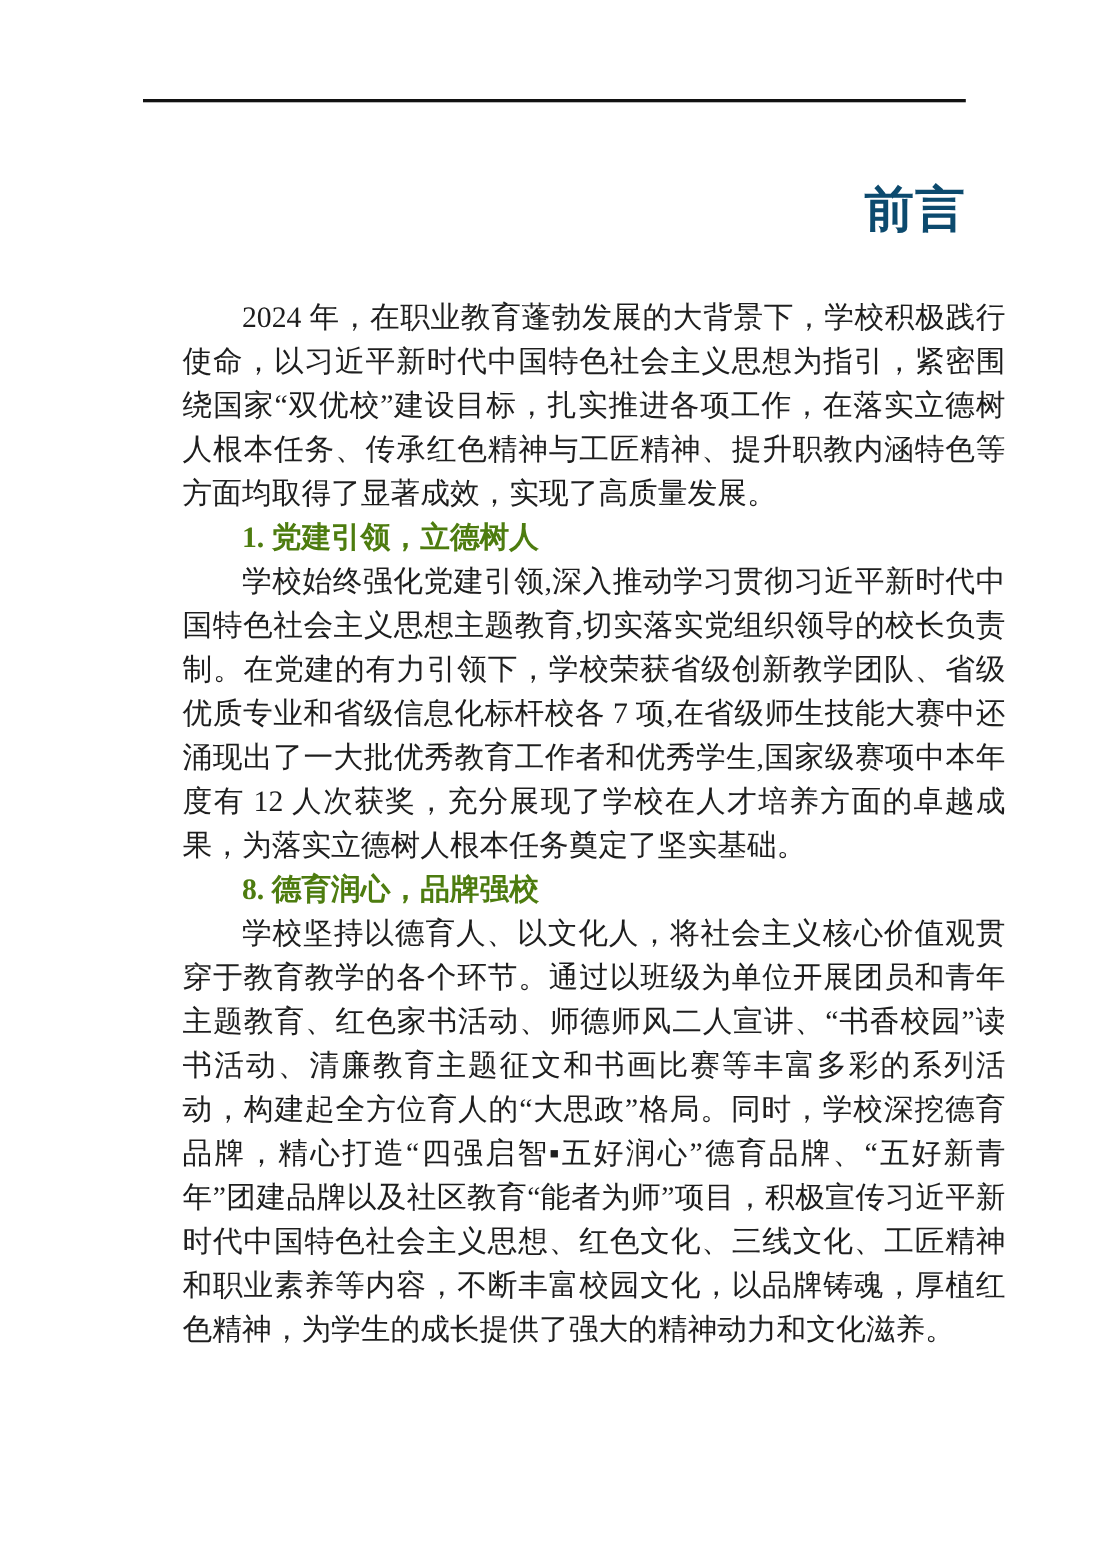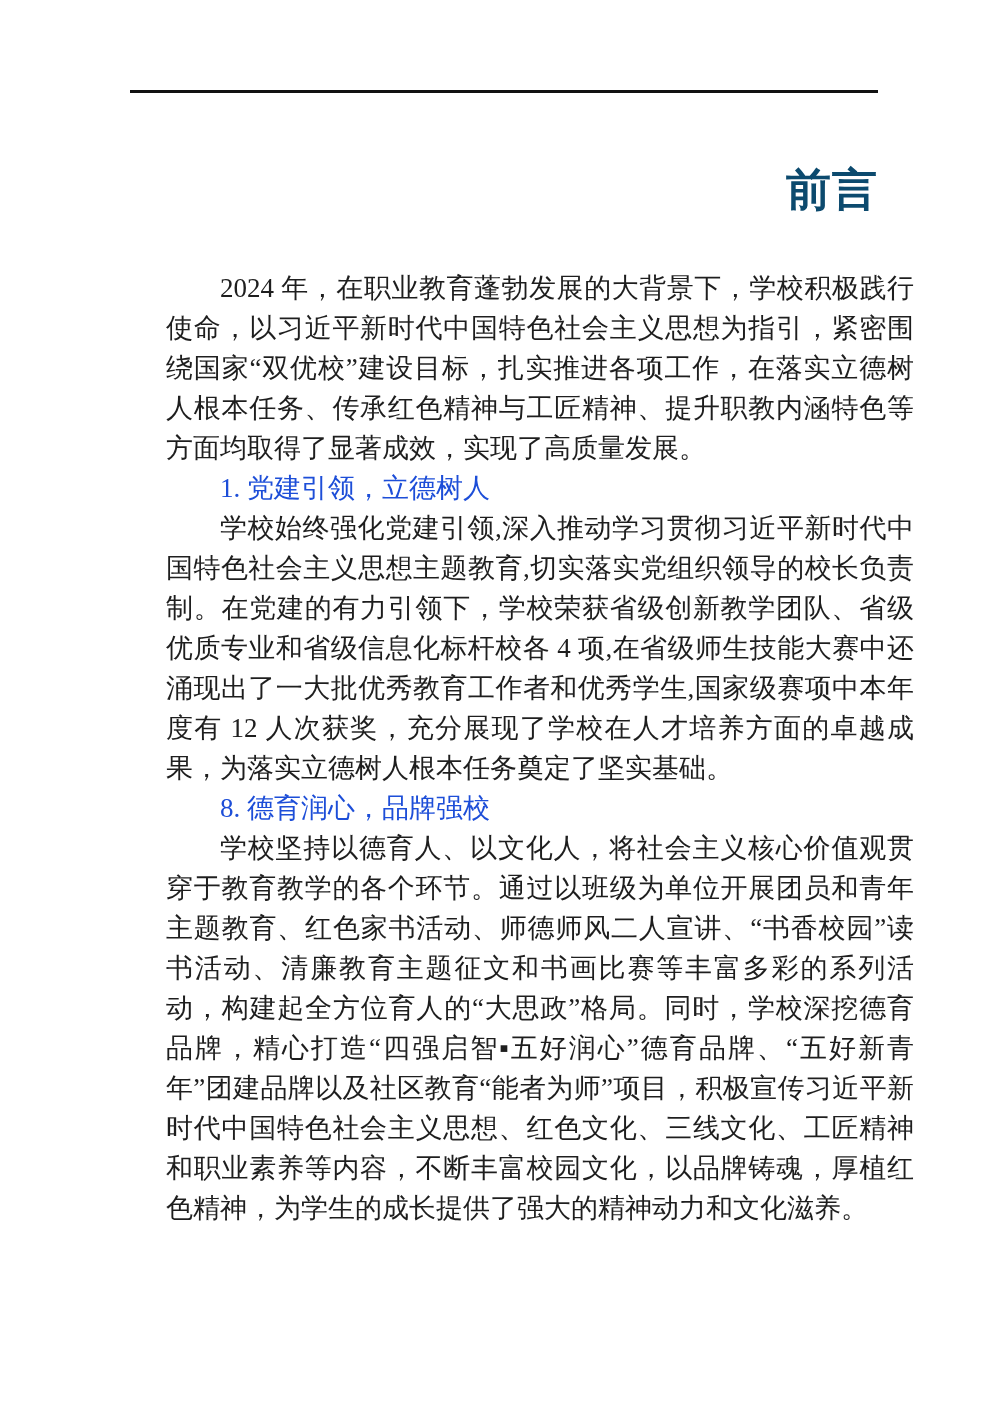--- a/index.html
+++ b/index.html
@@ -47,39 +47,39 @@
     color: #1e1e1e;
     text-align: justify;
     margin-left: 36px;
   }
   .para {
     margin: 0;
     padding: 0;
     text-indent: 2em;
   }
   .para.heading {
-    font-weight: 400;
-    color: #1d4ed8;
+    font-weight: 700;
+    color: #4d7c0f;
   }
 </style>
 </head>
 <body>
 
 <div class="page">
 
   <div class="header-rule"></div>
 
   <h1 class="doc-title">前言</h1>
 
   <div class="body-text">
 
     <p class="para">2024 年，在职业教育蓬勃发展的大背景下，学校积极践行使命，以习近平新时代中国特色社会主义思想为指引，紧密围绕国家“双优校”建设目标，扎实推进各项工作，在落实立德树人根本任务、传承红色精神与工匠精神、提升职教内涵特色等方面均取得了显著成效，实现了高质量发展。</p>
 
     <p class="para heading">1. 党建引领，立德树人</p>
 
-    <p class="para">学校始终强化党建引领,深入推动学习贯彻习近平新时代中国特色社会主义思想主题教育,切实落实党组织领导的校长负责制。在党建的有力引领下，学校荣获省级创新教学团队、省级优质专业和省级信息化标杆校各 4 项,在省级师生技能大赛中还涌现出了一大批优秀教育工作者和优秀学生,国家级赛项中本年度有 12 人次获奖，充分展现了学校在人才培养方面的卓越成果，为落实立德树人根本任务奠定了坚实基础。</p>
+    <p class="para">学校始终强化党建引领,深入推动学习贯彻习近平新时代中国特色社会主义思想主题教育,切实落实党组织领导的校长负责制。在党建的有力引领下，学校荣获省级创新教学团队、省级优质专业和省级信息化标杆校各 7 项,在省级师生技能大赛中还涌现出了一大批优秀教育工作者和优秀学生,国家级赛项中本年度有 12 人次获奖，充分展现了学校在人才培养方面的卓越成果，为落实立德树人根本任务奠定了坚实基础。</p>
 
     <p class="para heading">8. 德育润心，品牌强校</p>
 
     <p class="para">学校坚持以德育人、以文化人，将社会主义核心价值观贯穿于教育教学的各个环节。通过以班级为单位开展团员和青年主题教育、红色家书活动、师德师风二人宣讲、“书香校园”读书活动、清廉教育主题征文和书画比赛等丰富多彩的系列活动，构建起全方位育人的“大思政”格局。同时，学校深挖德育品牌，精心打造“四强启智▪五好润心”德育品牌、“五好新青年”团建品牌以及社区教育“能者为师”项目，积极宣传习近平新时代中国特色社会主义思想、红色文化、三线文化、工匠精神和职业素养等内容，不断丰富校园文化，以品牌铸魂，厚植红色精神，为学生的成长提供了强大的精神动力和文化滋养。</p>
 
   </div>
 </div>
 
 </body></html>

